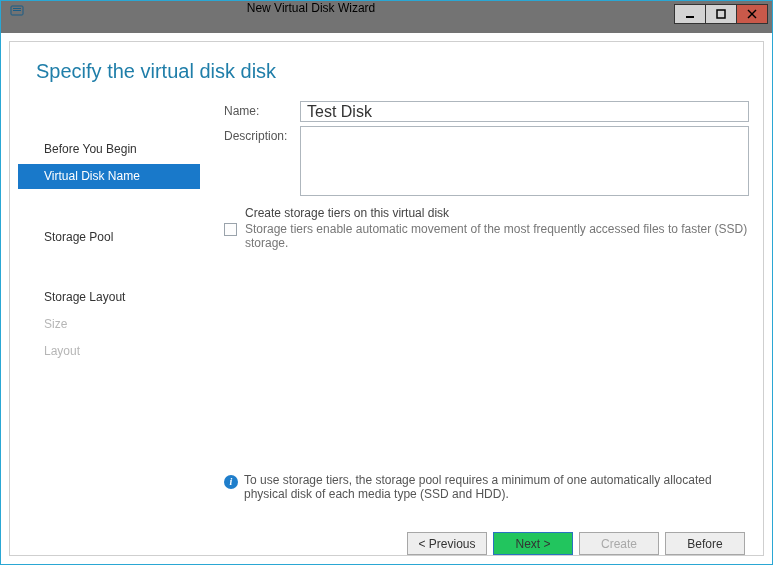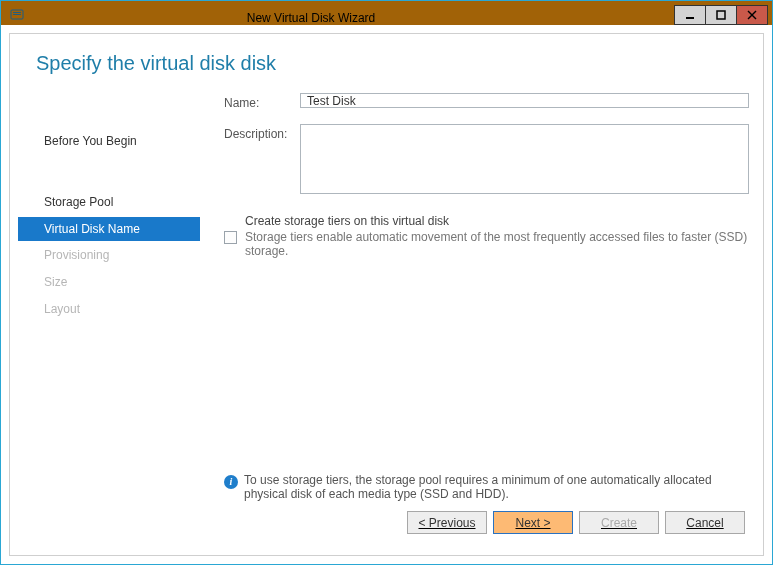--- a/index.html
+++ b/index.html
@@ -9,23 +9,23 @@
     font-size: 12px;
     background: #fff;
   }
   .window {
     width: 773px; height: 565px;
     border: 1px solid #2aa7d4;
     display: flex; flex-direction: column;
     background: #fff;
   }
   .titlebar {
-    height: 24px;
-    background: #a16207;
-    display: flex; align-items: flex-end;
+    height: 32px;
+    background: #737373;
+    display: flex; align-items: flex-start;
     position: relative;
     color: #000;
   }
   .titlebar-icon {
     width: 20px; height: 20px; margin-left: 6px;
     display: flex; align-items: center; justify-content: center;
   }
   .titlebar-title {
     flex: 1; text-align: center;
     font-size: 12px; color: #000;
@@ -78,28 +78,28 @@
     color: #fff;
     margin-left: -20px;
     padding-left: 26px;
   }
   .side-item.disabled { color: #b6b6b6; }
   .side-item.clickable { cursor: pointer; margin-top: 36px; }
   .form {
     flex: 1; padding-left: 24px; position: relative;
     display: flex; flex-direction: column;
   }
-  .row { display: flex; margin-bottom: 14px; }
+  .row { display: flex; margin-bottom: 4px; }
   .row-label {
     width: 76px; color: #555; padding-top: 3px;
   }
   .text-input {
     flex: 1; border: 1px solid #aeb6bd;
-    height: 15px; padding: 2px 6px;
-    font-family: inherit; font-size: 12px;
+    height: 21px; padding: 2px 6px;
+    font-family: inherit; font-size: 16px;
     color: #333;
   }
   .textarea {
     flex: 1; border: 1px solid #aeb6bd;
     height: 70px; padding: 4px 6px;
     font-family: inherit; font-size: 12px;
     resize: none;
   }
   .check-row { display: flex; align-items: center; margin-top:6px; }
   .check-box {
@@ -120,35 +120,34 @@
   }
   .info-icon {
     width: 14px; height: 14px; border-radius: 50%;
     background: #1f7ecb; color: #fff;
     font-family: Georgia, serif; font-style: italic; font-weight: bold;
     font-size: 10px; line-height: 14px; text-align: center;
     margin-right: 6px; margin-top: 2px; flex-shrink: 0;
   }
   .footer {
     height: 44px;
-    display: flex; align-items: flex-start; justify-content: flex-end;
+    display: flex; align-items: flex-end; justify-content: flex-end;
     padding-right: 18px;
     gap: 6px;
-    text-decoration: underline;
   }
   .btn {
     min-width: 80px; height: 23px;
     border: 1px solid #a7a7a7;
     background: #eee;
     font-family: inherit; font-size: 12px;
     color: #333;
     cursor: pointer;
     padding: 0 10px;
   }
-  .btn.primary { border: 1px solid #2a72c0; background:#fdba74; }
+  .btn.primary { border: 1px solid #2a72c0; background:#22c55e; }
   .btn.disabled { color: #a9a9a9; cursor: default; }
 </style>
 </head>
 <body>
 
 <div class="window">
   <div class="titlebar">
     <div class="titlebar-icon">
       <svg width="16" height="16" viewBox="0 0 16 16">
         <rect x="2" y="3" width="12" height="9" rx="1" fill="none" stroke="#1b5d86" stroke-width="1"></rect>
@@ -177,23 +176,23 @@
     </div>
   </div>
 
   <div class="content-outer">
     <div class="content-border">
       <div class="heading">Specify the virtual disk disk</div>
 
       <div class="body">
         <div class="sidebar">
           <div class="side-item clickable">Before You Begin</div>
+          <div class="side-item active">Virtual Disk Name</div>
           <div class="side-item clickable">Storage Pool</div>
-          <div class="side-item active">Virtual Disk Name</div>
-          <div class="side-item disabled">Provisioning</div>
+          <div class="side-item clickable">Storage Layout</div>
           <div class="side-item disabled">Size</div>
           <div class="side-item disabled">Layout</div>
         </div>
 
         <div class="form">
           <div class="row">
             <div class="row-label">Name:</div>
             <input class="text-input" type="text" value="Test Disk" style="">
           </div>
           <div class="row">
@@ -212,17 +211,17 @@
             <div class="info-icon">i</div>
             <div>To use storage tiers, the storage pool requires a minimum of one automatically allocated physical disk of each media type (SSD and HDD).</div>
           </div>
         </div>
       </div>
 
       <div class="footer">
         <button class="btn">&lt; Previous</button>
         <button class="btn primary">Next &gt;</button>
         <button class="btn disabled">Create</button>
-        <button class="btn">Cancel</button>
+        <button class="btn">Before</button>
       </div>
     </div>
   </div>
 </div>
 
 </body></html>

